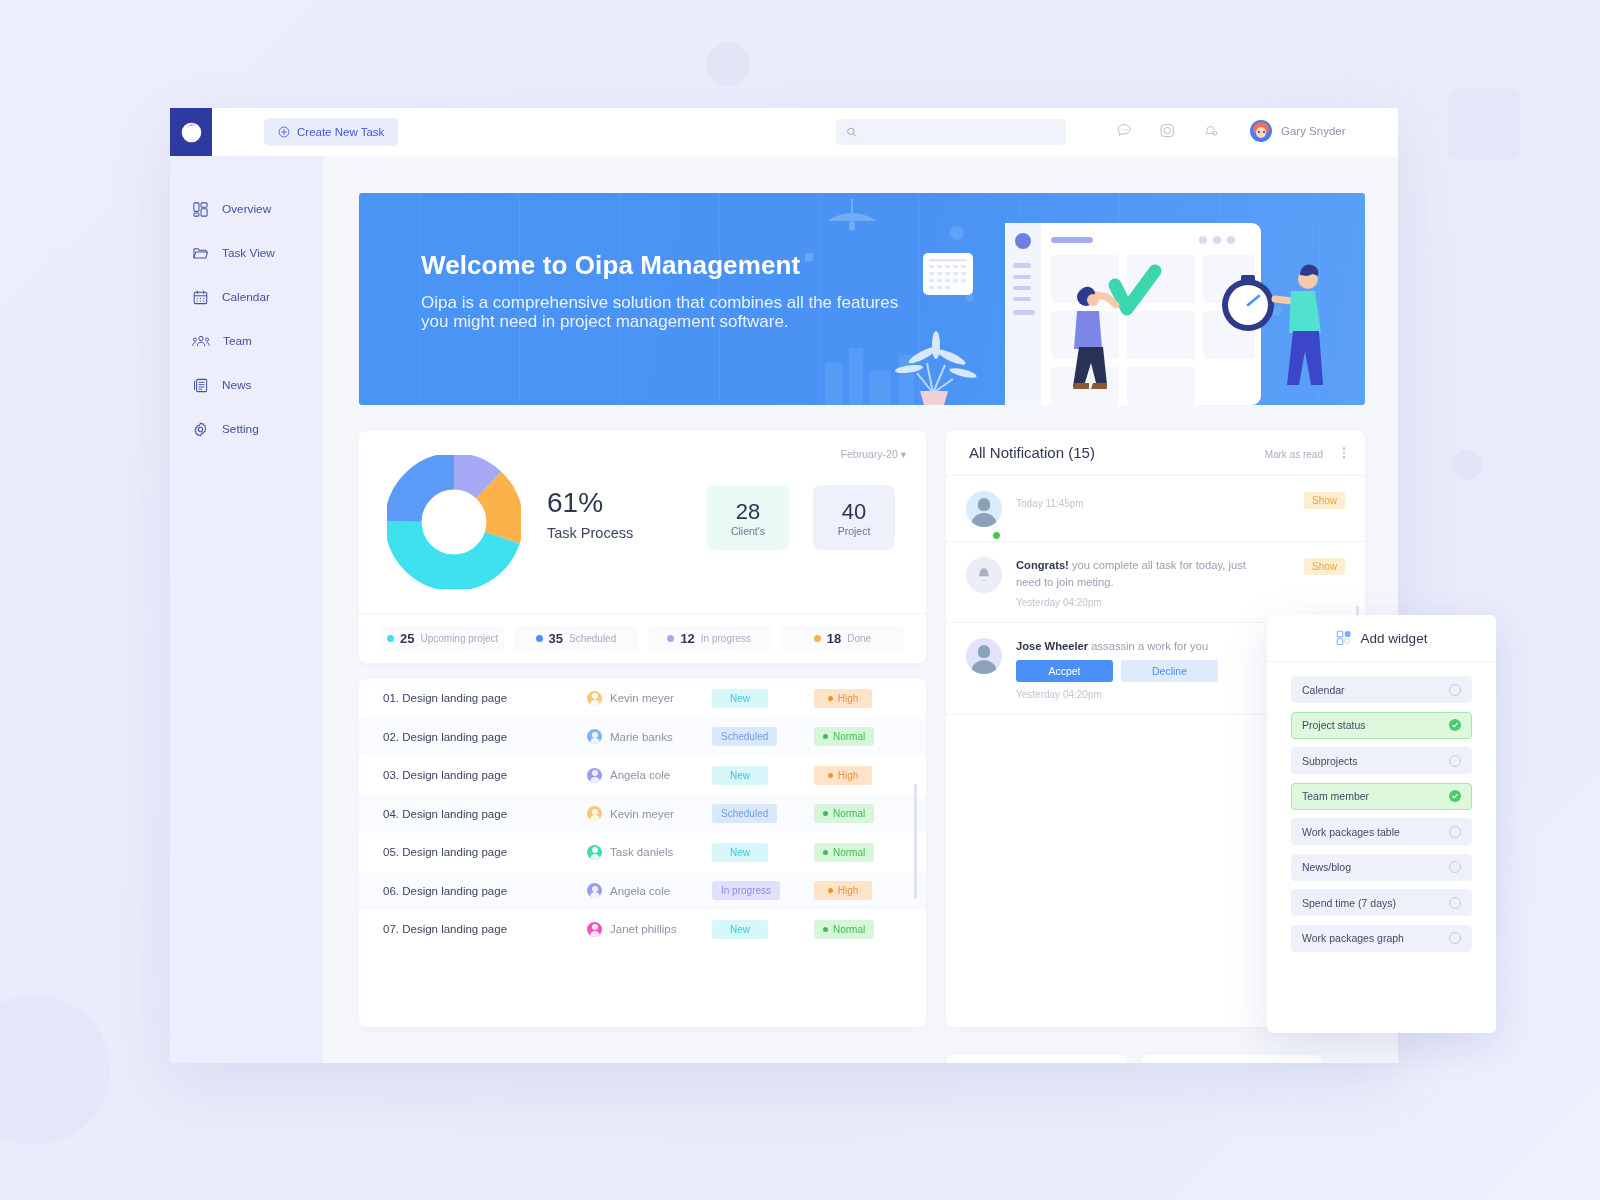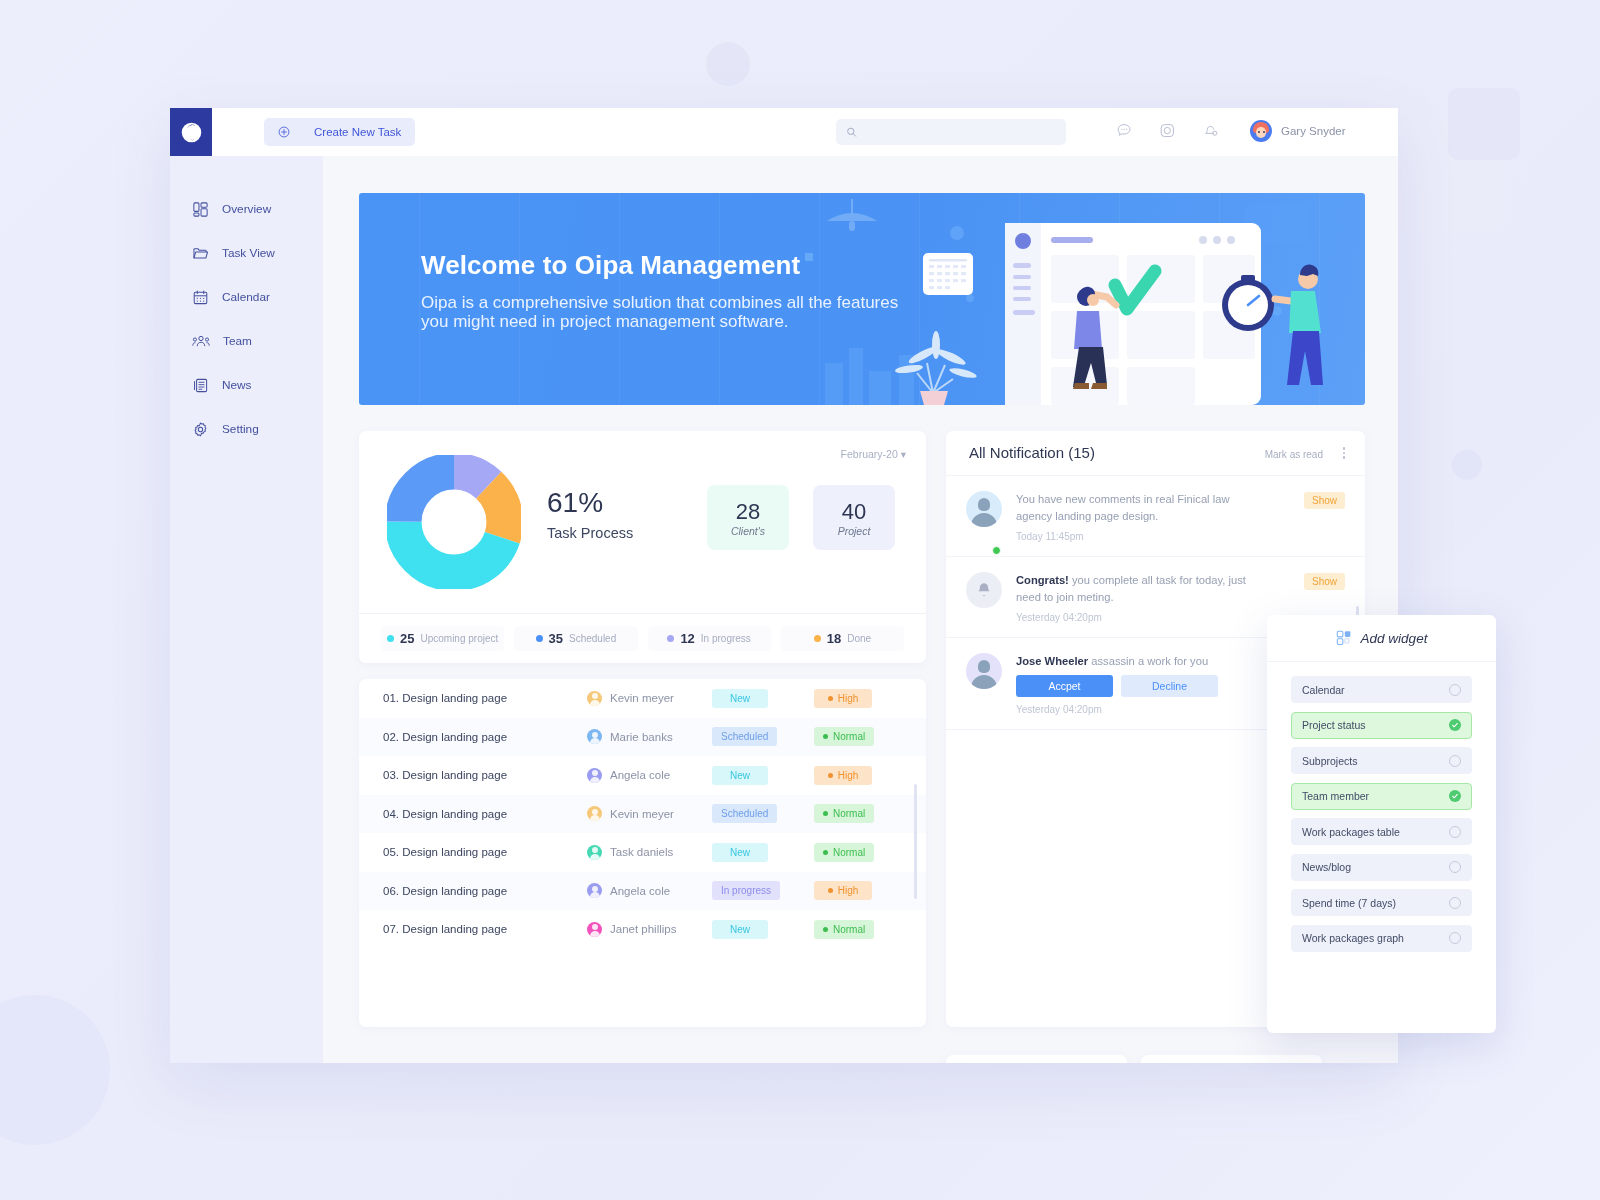--- a/index.html
+++ b/index.html
@@ -30,21 +30,21 @@
     box-shadow: 0 20px 60px rgba(70,80,160,.10);
     overflow: hidden;
   }
 
   
   .topbar { position: absolute; left: 0; top: 0; width: 1228px; height: 48px; background: #fff; display: flex; align-items: center; }
   .logo-box { width: 42px; height: 48px; background: #2d3ba0; display: flex; align-items: center; justify-content: center; flex: none; }
   .logo-mark { width: 23px; height: 23px; }
   .create-btn {
     margin-left: 52px; height: 28px; background: #e9ecfb; border-radius: 5px;
-    display: flex; align-items: center; gap: 24px; padding: 0 14px;
+    display: flex; align-items: center; gap: 7px; padding: 0 14px;
     color: #4156d8; font-size: 11.5px; cursor: pointer; border: none;
     font-family: "Liberation Sans", sans-serif;
   }
   .plus-ico { width: 12px; height: 12px; }
   .search-wrap { position: absolute; left: 666px; top: 11px; width: 230px; height: 26px;
     background: #f1f3fb; border-radius: 5px; display: flex; align-items: center; padding: 0 10px; }
   .search-wrap input { border: none; background: transparent; outline: none; font-size: 11px;
      color: #5b6478; width: 100%; margin-left: 7px; font-family: "Liberation Sans", sans-serif; }
   .topicons { position: absolute; left: 945px; top: 13px; display: flex; gap: 24px; align-items: center; }
   .topicons .ti { width: 19px; height: 19px; cursor: pointer; }
@@ -82,21 +82,21 @@
   
   .stat-card { position: absolute; left: 36px; top: 275px; width: 567px; height: 232px; }
   .donut { position: absolute; left: 28px; top: 24px; width: 134px; height: 134px; }
   .pct { position: absolute; left: 188px; top: 56px; font-size: 28px; color: #2e3652; font-weight: 500;}
   .pct-sub { position: absolute; left: 188px; top: 94px; font-size: 14.5px; color: #3c4660; }
   .month-sel { position: absolute; right: 20px; top: 17px; font-size: 10.5px; color: #a9b0c4; cursor: pointer; }
   .kpi { position: absolute; top: 54px; width: 82px; height: 65px; border-radius: 8px;
          display: flex; flex-direction: column; align-items: center; justify-content: center; }
   .kpi .kn { font-size: 22px; color: #2e3652; }
   .kpi .kl { font-size: 10.5px; color: #6d7governance; }
-  .kpi .kl { color: #6e778f; font-style: italic; }
+  .kpi .kl { color: #6e778f; }
   .kpi-a { left: 348px; background: #e9fbf4; }
   .kpi-b { left: 454px; background: #eef0fc; }
   .legend-row { position: absolute; left: 0; top: 182px; width: 567px; height: 50px;
                 border-top: 1px solid #f0f2f8; display: flex; align-items: center; padding: 0 22px; gap: 10px; }
   .leg { flex: 1; height: 25px; border-radius: 4px; background: #fbfbfe; display: flex;
          align-items: center; justify-content: center; gap: 6px; }
   .leg .dot { width: 7px; height: 7px; border-radius: 50%; flex: none; }
   .leg .ln { font-size: 13px; color: #2f3753; font-weight: bold; }
   .leg .lt { font-size: 10px; color: #a5acbf; }
 
@@ -149,21 +149,21 @@
   .team-card { position: absolute; top: 899px; width: 181px; height: 105px; }
   .team-a { left: 623px; }
   .team-b { left: 818px; }
   .team-top { display: flex; align-items: center; gap: 12px; padding: 16px 0 0 17px; }
 
   
   .widget-panel { position: absolute; left: 1267px; top: 615px; width: 229px; height: 418px;
                   background: #fff; border-radius: 6px; box-shadow: 0 12px 40px rgba(70,80,160,.15); }
   .wp-head { height: 47px; display: flex; align-items: center; justify-content: center; gap: 9px;
              border-bottom: 1px solid #f1f3f9; }
-  .wp-title { font-size: 13.5px; color: #2f3753; font-style: italic; }
+  .wp-title { font-size: 13.5px; color: #2f3753; }
   .wp-list { padding: 14px 24px 0 24px; display: flex; flex-direction: column; gap: 8.5px; }
   .wp-item { height: 27px; border-radius: 4px; display: flex; align-items: center;
              padding: 0 10px; font-size: 10.5px; color: #424c66; cursor: pointer;
              background: #eef0fa; border: 1px solid #eef0fa; }
   .wp-item.on { background: #ddf8dd; border: 1px solid #a5e8a5; }
   .wp-item .wlabel { flex: 1; }
   .wp-radio { width: 12px; height: 12px; border-radius: 50%; border: 1.3px solid #c6cbdc; flex: none; }
   .wp-item.on .wp-radio { border: none; background: #4ecb71; display: flex; align-items: center; justify-content: center; }
 </style>
 </head>
@@ -606,21 +606,20 @@
             <i></i>
             <i></i>
             <i></i>
           </span>
       </div>
       <div id="notif-list">
           <div class="nrow">
             <span class="navatar" style="background:#d9ecfb"><span><i style="position:absolute;left:12px;top:7px;width:12px;height:13px;border-radius:6px 6px 5px 5px;background:#8ba2bb"></i><i style="position:absolute;left:5px;bottom:0;width:26px;height:14px;border-radius:13px 13px 0 0;background:#8ba2bb"></i></span></span>
             <i class="ndot" style="background:#3fc952;left:46px"></i>
             <span class="nbody">
-              <div class="ntext"><b></b><span>You have new comments in real Finical law agency landing page design.</span></div>
               <div class="ntime">Today 11:45pm</div>
             </span>
             <span class="nshow">Show</span>
           </div>
           <div class="nrow">
             <span class="navatar" style="background:#eceef5">
               <svg width="18" height="18" viewBox="0 0 24 24" style="position:absolute;left:9px;top:9px">
                 <path d="M12 3a5.5 5.5 0 0 0-5.5 5.5c0 4-2 5-2 5h15s-2-1-2-5A5.5 5.5 0 0 0 12 3z" fill="#aab1c4"></path>
                 <path d="M10.2 19a2 2 0 0 0 3.6 0z" fill="#aab1c4"></path>
               </svg>

